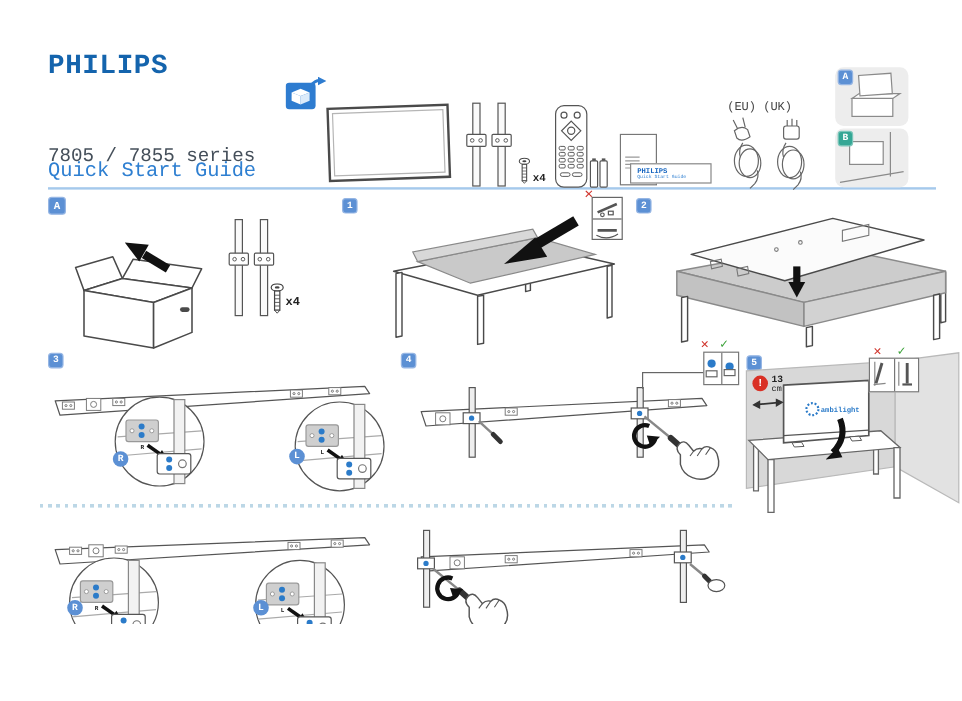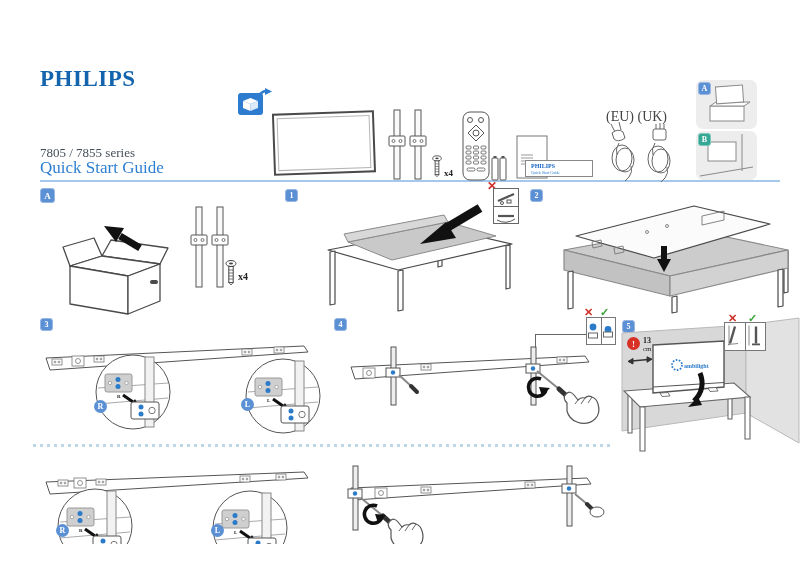--- a/index.html
+++ b/index.html
@@ -1,20 +1,20 @@
 <!DOCTYPE html>
 <html><head>
 <meta charset="utf-8">
 <style>
   html,body{margin:0;padding:0;background:#fff;}
   .page{position:relative;width:802px;height:520px;background:#ffffff;overflow:hidden;
-        font-family:Liberation Serif, serif;color:#333;margin-top:24px;}
+        font-family:Liberation Mono, monospace;color:#333;}
   .abs{position:absolute;}
   .brand{font-size:23px;font-weight:800;letter-spacing:.5px;color:#1464ad;}
-  .series{font-size:13px;color:#454f5a;}
+  .series{font-size:16px;color:#454f5a;}
   .title{font-size:17px;color:#2e7fd1;}
   .rule{height:2px;background:#a5c9ec;}
   .badge{width:15px;height:15px;border-radius:3px;background:#5c90d4;border:1px solid #96b6e4;
          color:#fff;font-size:9px;font-weight:bold;display:flex;align-items:center;justify-content:center;box-sizing:border-box;}
   .badge.small{width:13px;height:13px;font-size:8px;}
   .badge.teal{background:#35a795;border-color:#7cc6ba;}
   .cbadge{width:13px;height:13px;border-radius:50%;background:#5c90d4;color:#fff;font-size:8px;
           font-weight:bold;display:flex;align-items:center;justify-content:center;}
   .panel{width:61px;height:49px;background:#ededed;border-radius:7px;}
   .panel .badge{position:absolute;left:2px;top:2px;}
@@ -158,21 +158,21 @@
     <svg width="32" height="44" viewBox="0 0 32 44">
       <rect x="1" y="1" width="30" height="42" fill="#fff" stroke="#777"></rect>
       <path d="M5 20 h12 M5 23 h12 M5 26 h12 M5 29 h12" stroke="#999" stroke-width="1"></path>
     </svg>
   </div>
   <div class="abs docbox" style="left:525px;top:136px;width:68px;height:17px;">
     <div class="b1">PHILIPS</div>
     <div class="b2">Quick Start Guide</div>
   </div>
 
-  <div class="abs" style="left:606px;top:85px;font-size:14px;color:#444;">(EU) (UK)</div>
+  <div class="abs" style="left:606px;top:85px;font-size:10px;color:#444;">(EU) (UK)</div>
   <div class="abs" style="left:605px;top:97px;">
     <svg width="78" height="62" viewBox="0 0 78 62">
       <g stroke="#666" fill="none" stroke-width="1">
         <path d="M10 11 L6 3 M16 9 L14 1"></path>
         <path d="M7 12 Q13 7 18 11 L20 17 Q13 22 9 18 Z" fill="#fff"></path>
         <ellipse cx="17" cy="37" rx="10" ry="13"></ellipse>
         <ellipse cx="20" cy="39" rx="9" ry="12"></ellipse>
         <path d="M14 22 Q10 28 12 34 M26 45 Q28 51 24 56 L20 60"></path>
         <rect x="48" y="8" width="13" height="11" rx="2" fill="#fff"></rect>
         <path d="M51 8 V3 M55 8 V2 M59 8 V3"></path>

